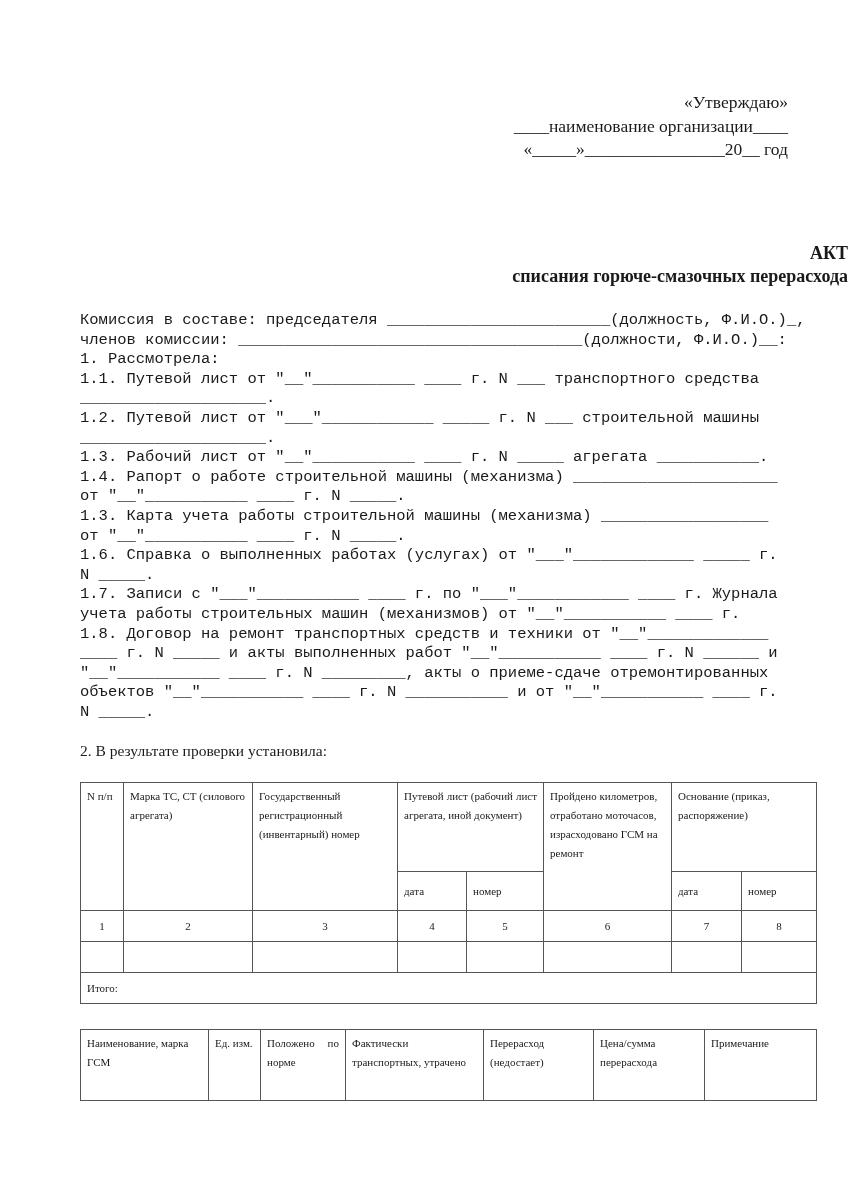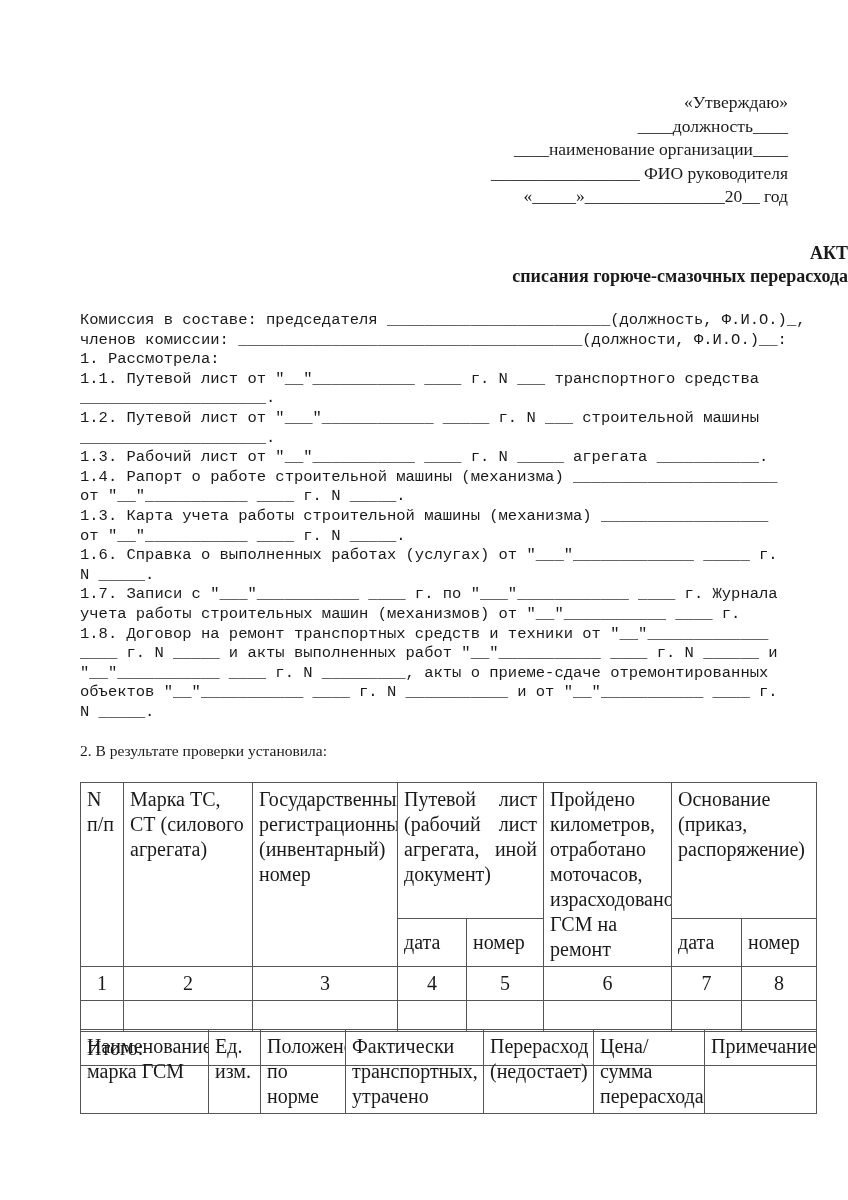--- a/index.html
+++ b/index.html
@@ -22,21 +22,21 @@
   .body-text {
     position: absolute; left: 80px; top: 311px; width: 660px;
     font-size: 15.5px; line-height: 19.6px;
   }
   .body-text div { white-space: pre; font-family: Liberation Mono, monospace; }
   .section2 {
     position: absolute; left: 80px; top: 742px; font-size: 15.5px;
   }
   table.grid {
     position: absolute; border-collapse: collapse; table-layout: fixed;
-    font-size: 20px; line-height: 25px;
+    font-size: 11px; line-height: 19px;
   }
   table.grid td {
     border: 1.3px solid #555; vertical-align: top; padding: 4px 6px;
     overflow: hidden;
   }
   #t1 { left: 80px; top: 782px; width: 736px; }
   #t1 tr.h1 td { height: 80px; }
   #t1 tr.h2 td { height: 30px; vertical-align: middle; }
   #t1 tr.nums td { height: 22px; text-align: center; vertical-align: middle; }
   #t1 tr.empty td { height: 22px; }
@@ -44,23 +44,21 @@
   #t1 td.just { text-align: justify; text-align-last: left; }
   #t2 { left: 80px; top: 1029px; width: 736px; }
   #t2 td { height: 62px; }
   #t2 td.just { text-align: justify; text-align-last: left; }
 </style>
 </head>
 <body>
 
 <div class="approve">
   <div>«Утверждаю»</div>
-  <div>____должность____</div>
   <div>____наименование организации____</div>
-  <div>_________________ ФИО руководителя</div>
   <div>«_____»________________20__ год</div>
 </div>
 
 <div class="title t1">АКТ</div>
 <div class="title t2">списания горюче-смазочных перерасхода</div>
 
 <div class="body-text">
   <div>Комиссия в составе: председателя ________________________(должность, Ф.И.О.)_,</div>
   <div>членов комиссии: _____________________________________(должности, Ф.И.О.)__:</div>
   <div>1. Рассмотрела:</div>

